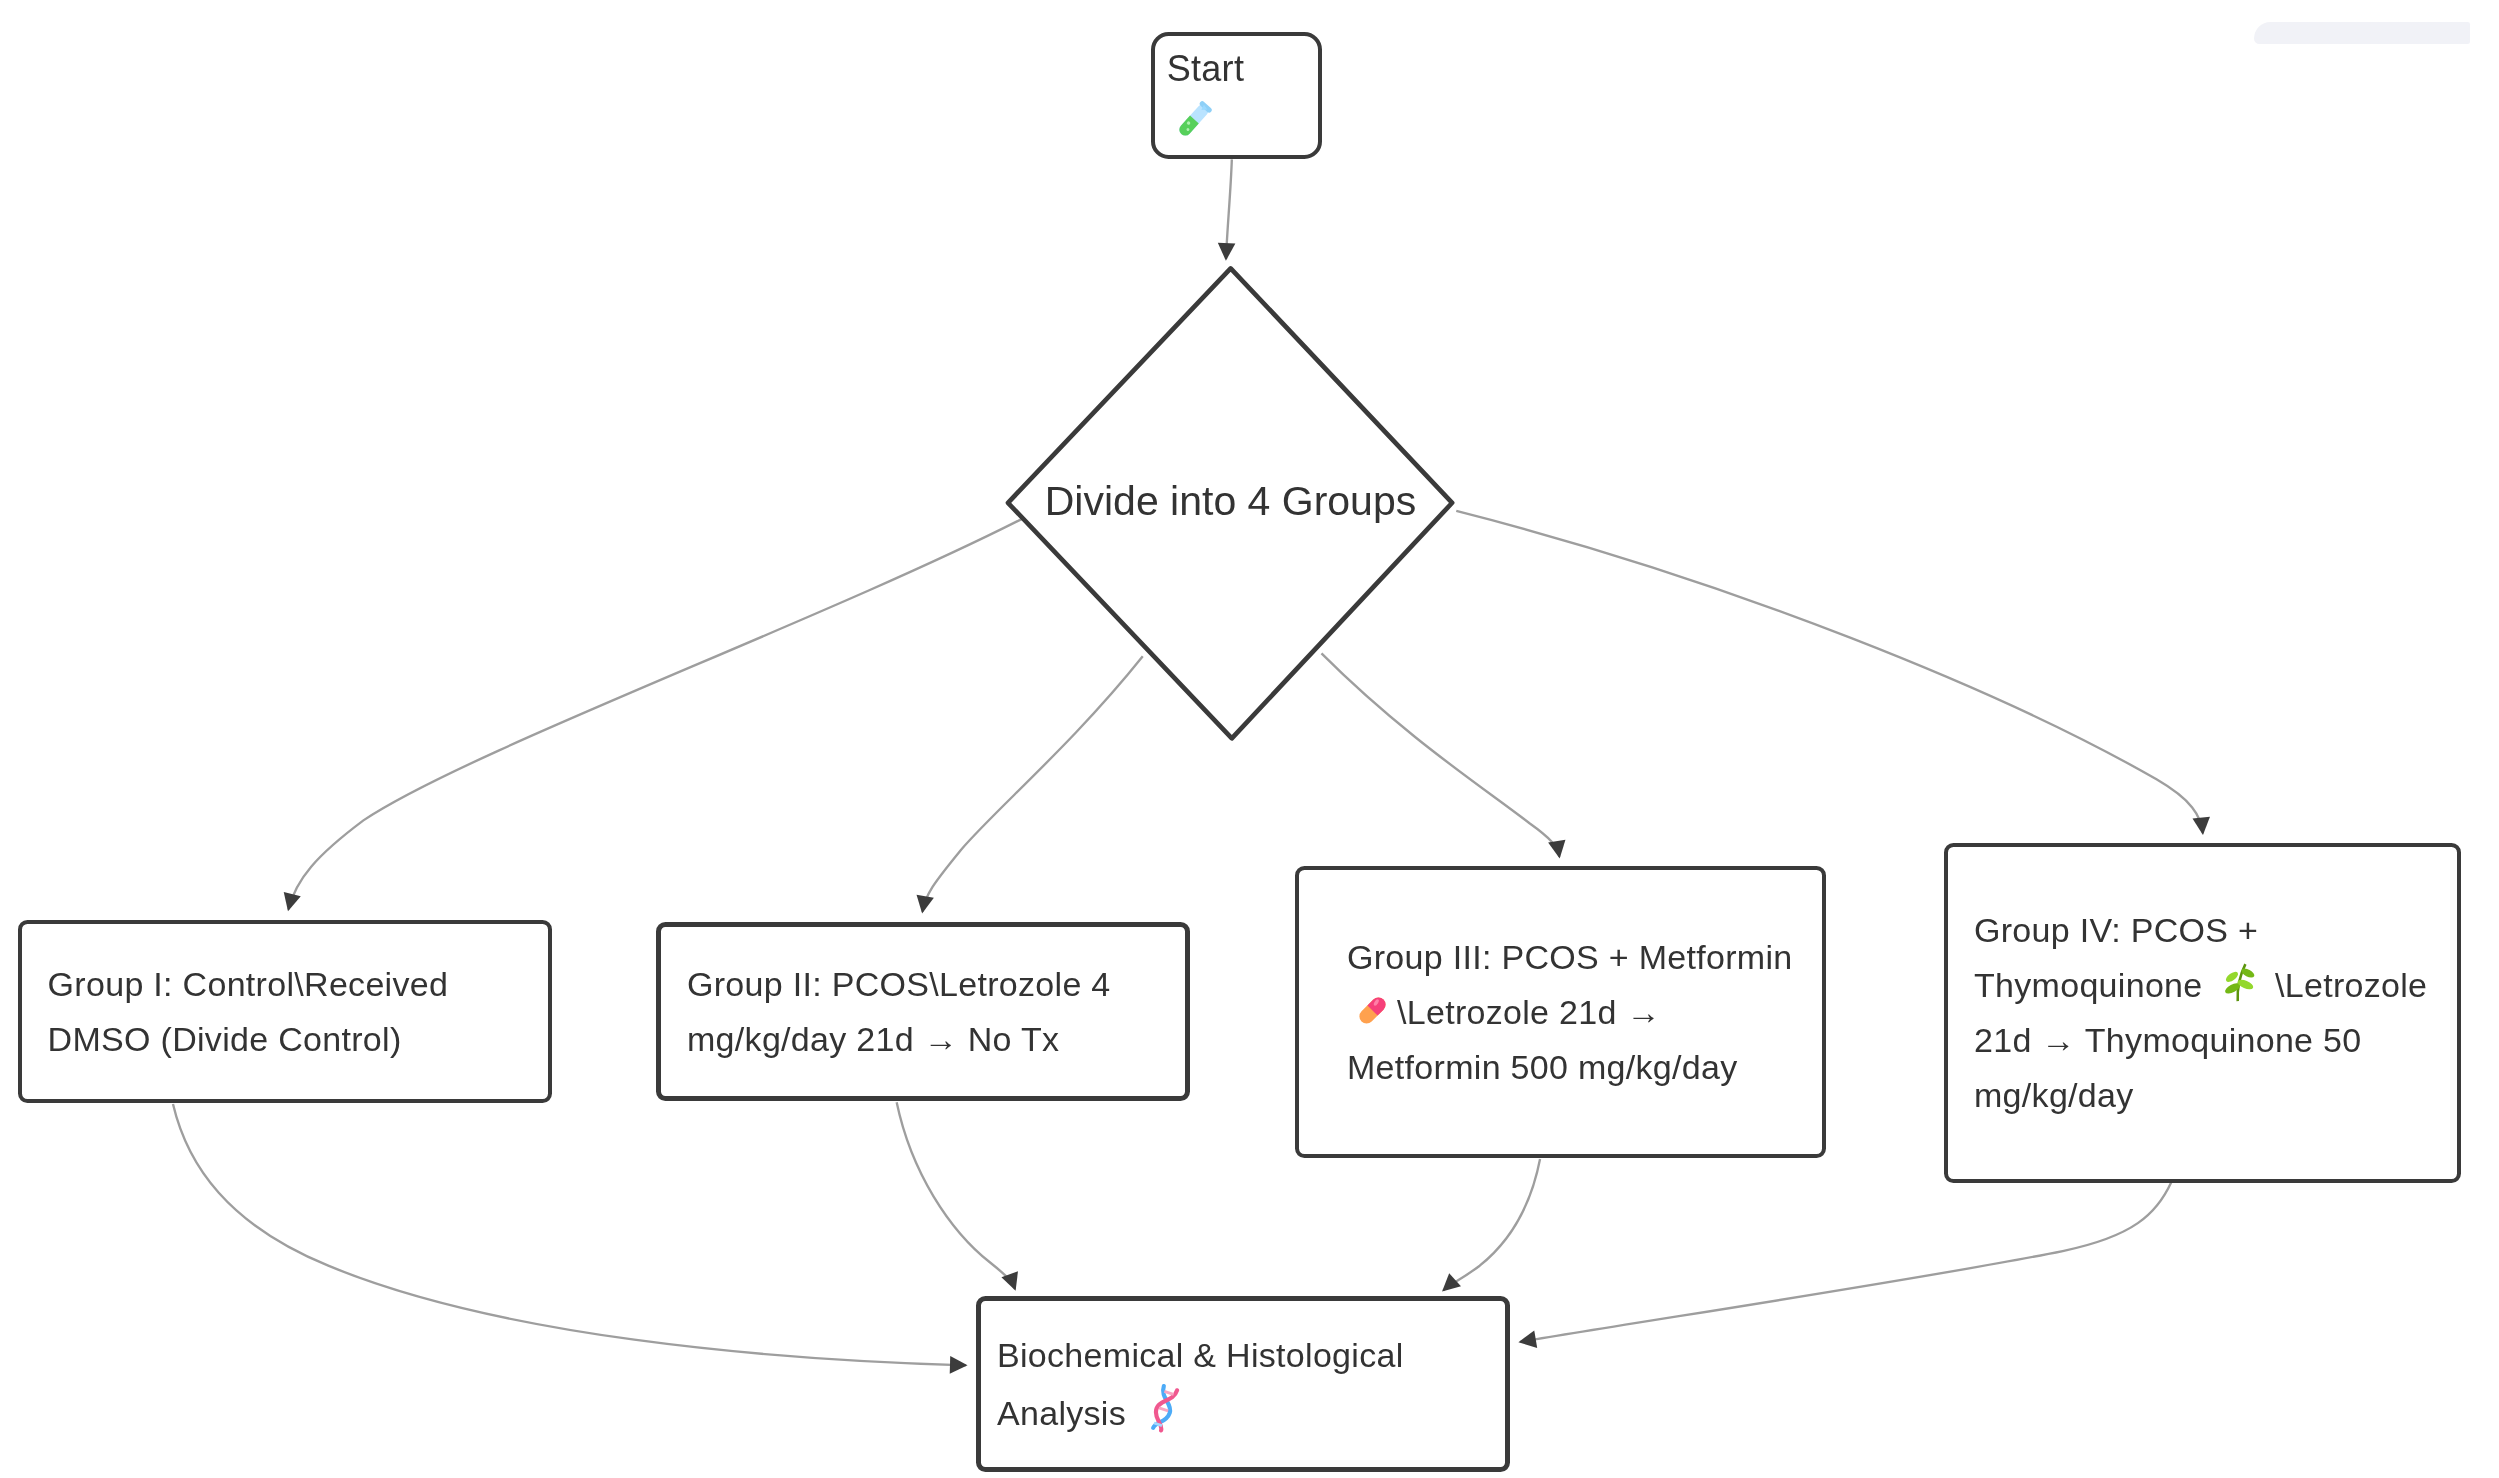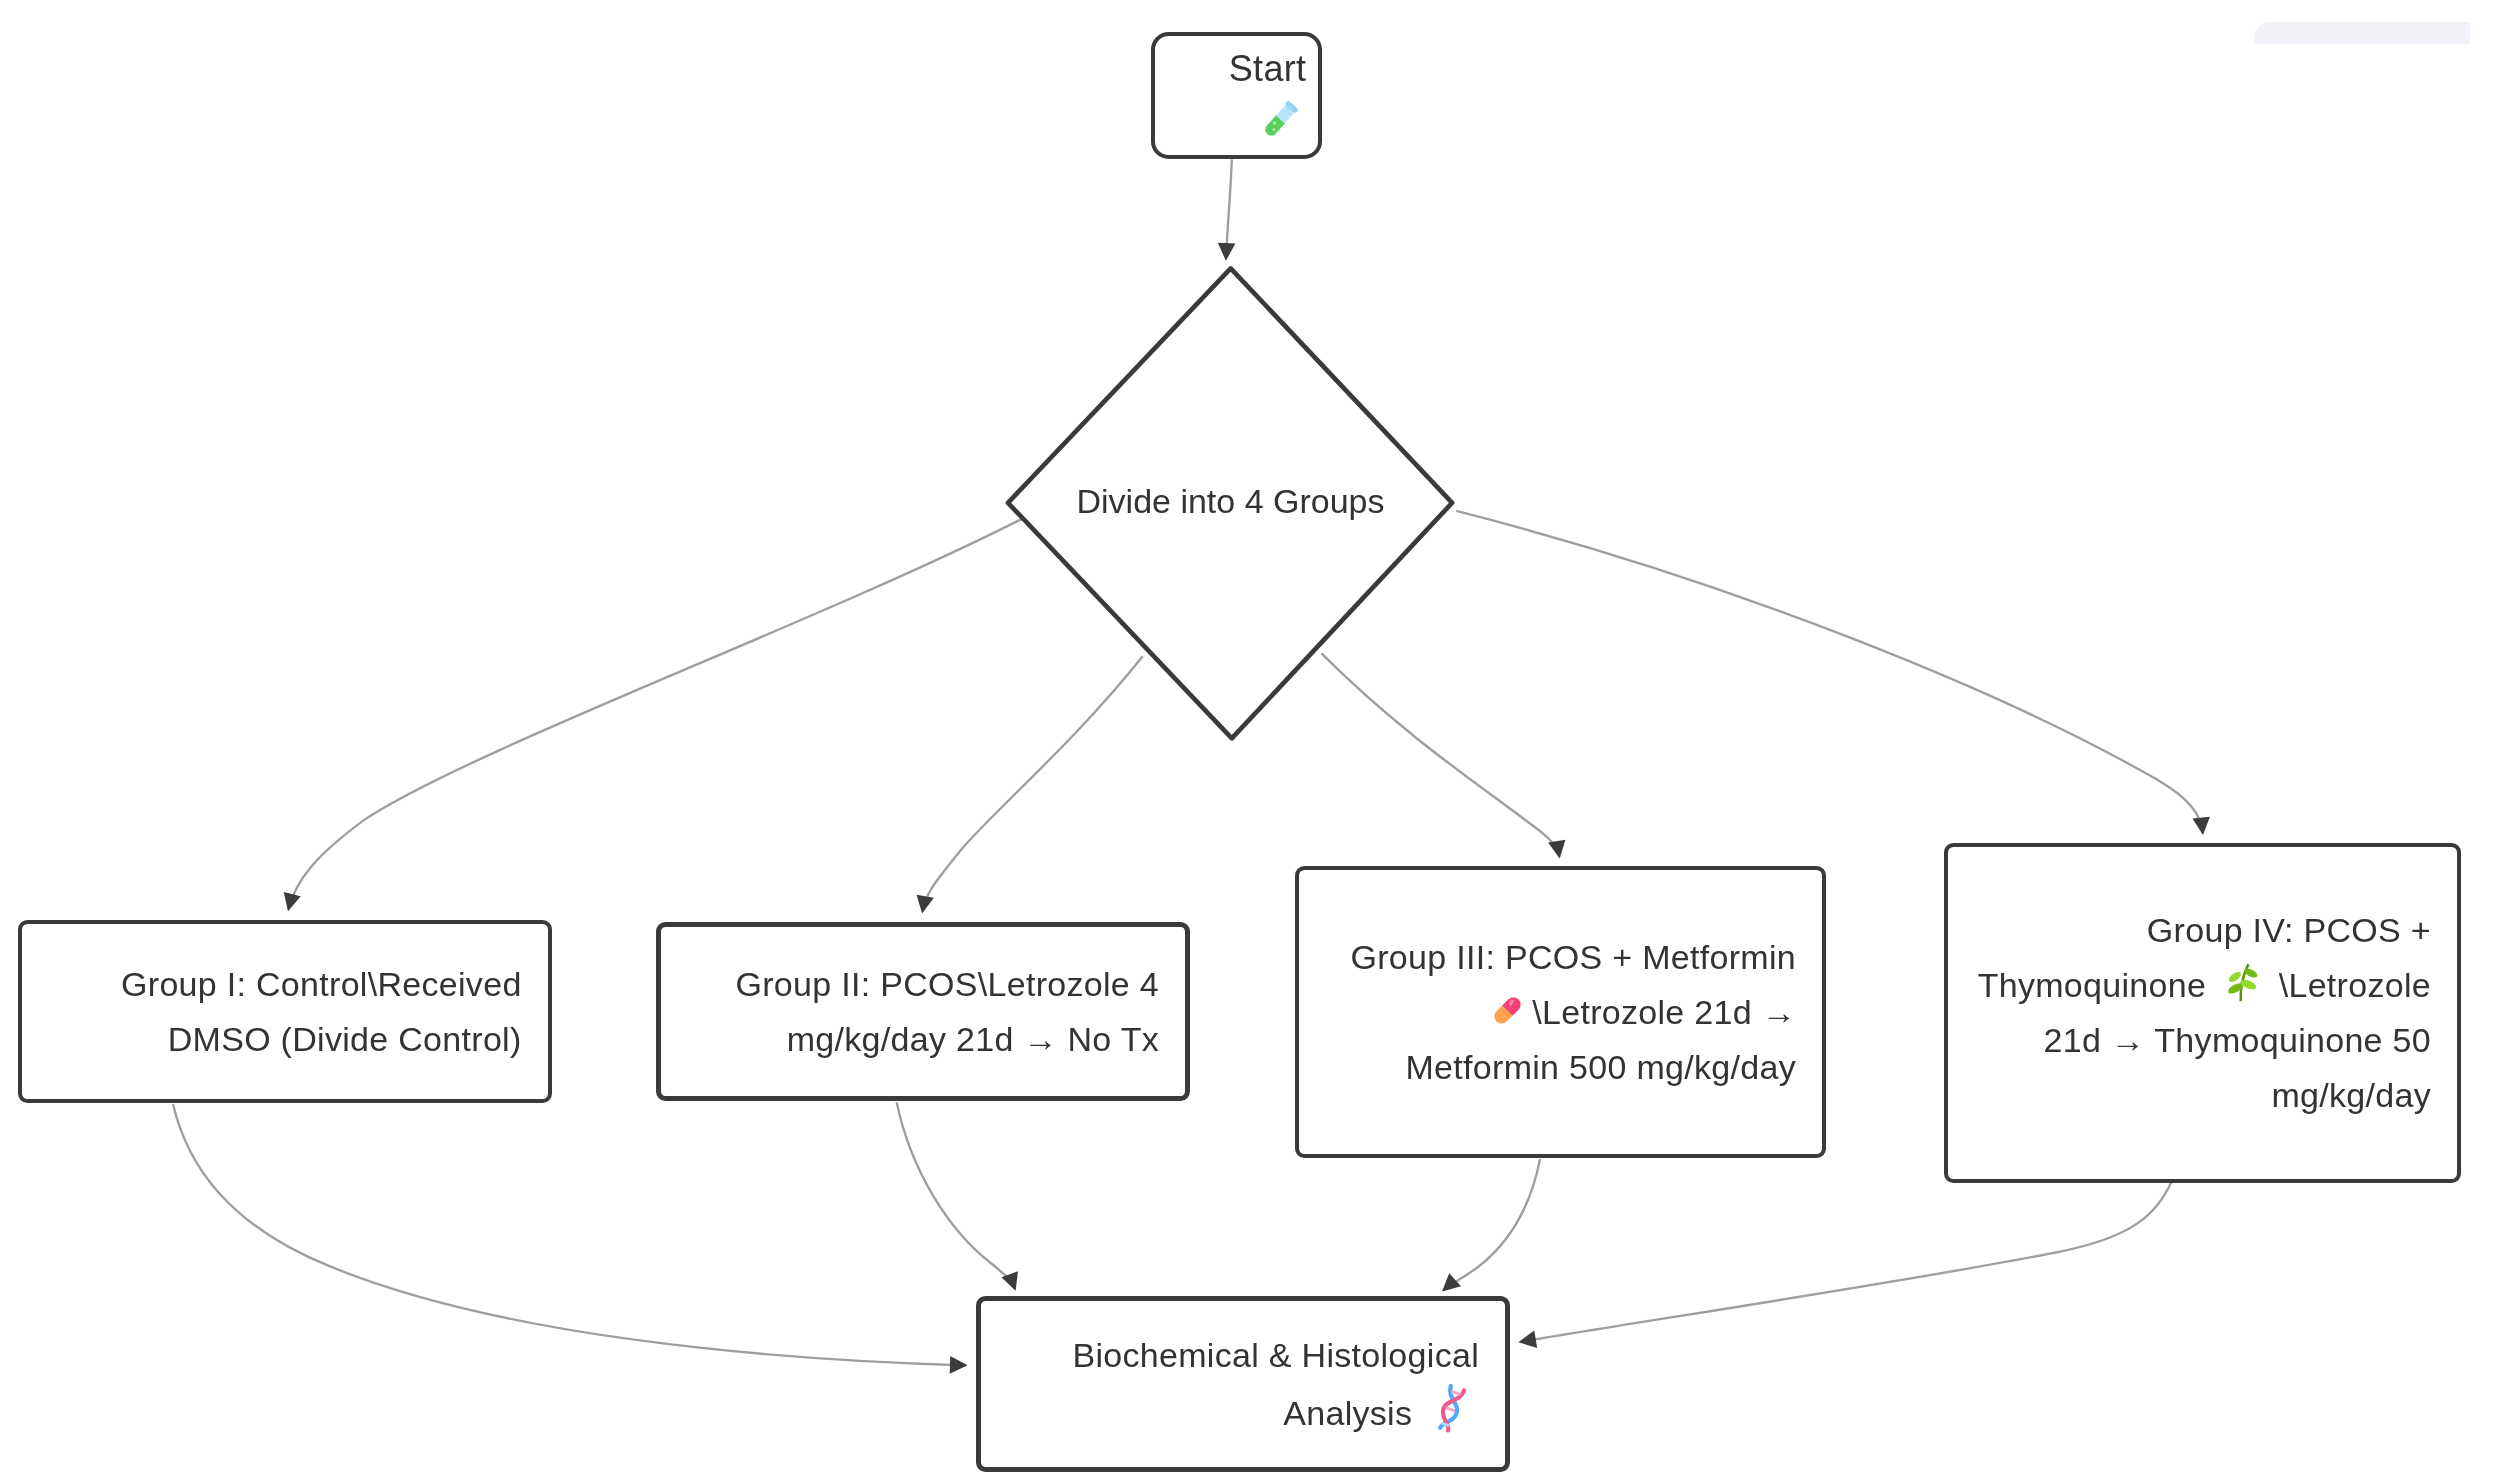--- a/index.html
+++ b/index.html
@@ -15,21 +15,21 @@
   .edges-layer {
     position: absolute;
     left: 0; top: 0;
     width: 2500px; height: 1479px;
   }
   .node {
     position: absolute;
     display: flex;
     align-items: center;
     justify-content: center;
-    text-align: right;
+    text-align: left;
     background: #ffffff;
     border: 4.7px solid #3a3a3a;
     border-radius: 9.4px;
     box-sizing: border-box;
     padding: 9.4px 26px;
     font-size: 34px;
     line-height: 55px;
     color: #333333;
     letter-spacing: 0.3px;
   }
@@ -44,21 +44,21 @@
   .node-group1 { left: 17.6px;   top: 920px; width: 534px; height: 183px; }
   .node-group2 { left: 656px; top: 922px; width: 534px; height: 179px; border-width: 5.3px; }
   .node-group3 { left: 1295px; top: 866px; width: 531px; height: 292px; padding-left: 48px; }
   .node-group4 { left: 1944px; top: 843px; width: 517px; height: 340px; }
   .node-analysis { left: 976px; top: 1296px; width: 534px; height: 176px; border-width: 5.3px; padding-left: 16px; }
   .diamond-label {
     position: absolute;
     left: 1022px; top: 472px;
     width: 417px;
     text-align: center;
-    font-size: 34px;
+    font-size: 41px;
     line-height: 59px;
     color: #333333;
   }
   .icon { display: inline-block; vertical-align: -8.2px; margin: 0 3.5px; }
   .artifact {
     position: absolute;
     left: 2254px; top: 22px;
     width: 216px; height: 22px;
     background: #f1f2f7;
     border-radius: 24.6px 3.5px 3.5px 8.2px;

